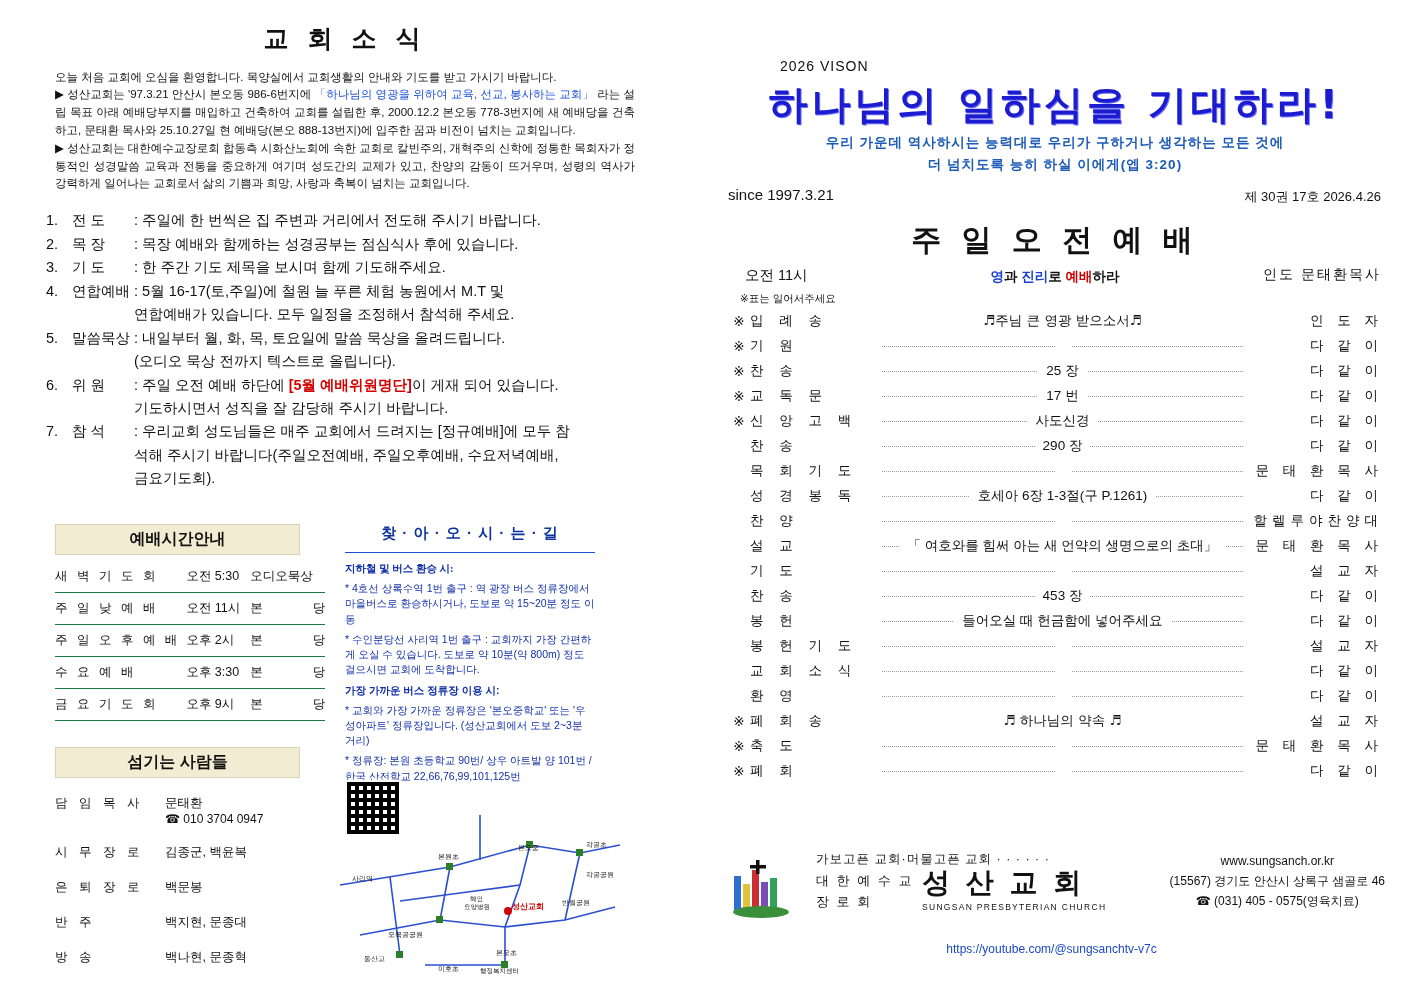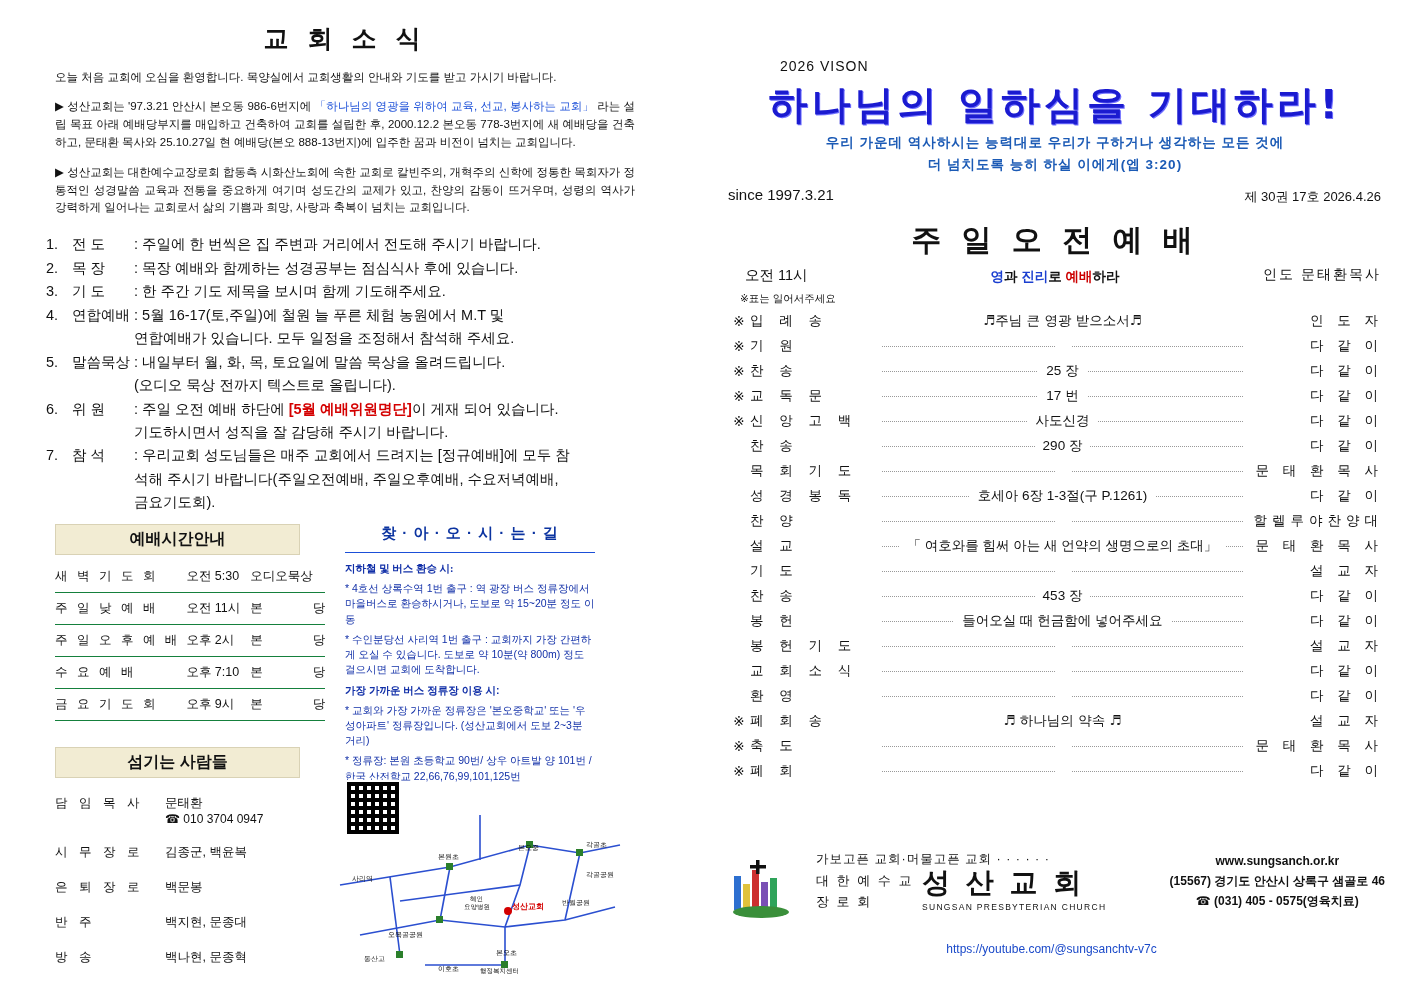--- a/index.html
+++ b/index.html
@@ -16,21 +16,21 @@
   .right{position:absolute;left:700px;top:0;width:703px;height:992px;}
 
   
   .news-title{
     text-align:center;font-size:25px;font-weight:bold;letter-spacing:6px;
     margin-top:22px;
   }
   .news-sub{
     font-size:11.5px;margin:14px 55px 0 55px;line-height:1.5;
   }
-  .para{font-size:11.5px;margin:12px 55px 0 55px;line-height:1.55;text-align:justify;}
+  .para{font-size:11.5px;margin:0 55px 0 55px;line-height:1.55;text-align:justify;}
   .hl-blue{color:#1b4fd8;}
   .hl-red{color:#d40000;font-weight:bold;}
   .numlist{margin:16px 45px 0 46px;font-size:14.5px;line-height:1.62;}
   .numlist .row{display:flex;}
   .numlist .n{width:26px;flex:none;}
   .numlist .k{width:62px;flex:none;letter-spacing:0;}
   .numlist .c{flex:1;}
   .numlist .cont{margin-left:88px;}
 
   
@@ -108,21 +108,21 @@
   .music{font-family:"DejaVu Sans",sans-serif;}
 
   
   .foot{position:absolute;left:0;top:850px;width:703px;height:140px;}
   .foot-logo{position:absolute;left:30px;top:8px;width:62px;height:62px;}
   .foot-left{position:absolute;left:116px;top:0px;font-size:12.5px;line-height:1.5;}
   .foot-left .slogan{font-size:12.5px;letter-spacing:1px;}
   .foot-left .deno{font-size:13px;letter-spacing:2px;margin-top:2px;}
   .church-name{position:absolute;left:222px;top:14px;font-size:28px;font-weight:bold;letter-spacing:4px;}
   .church-eng{position:absolute;left:222px;top:52px;font-size:8.5px;letter-spacing:1.3px;}
-  .foot-right{position:absolute;right:18px;top:2px;text-align:center;font-size:12px;line-height:1.65;font-weight:bold;}
+  .foot-right{position:absolute;right:18px;top:2px;text-align:center;font-size:12px;line-height:1.65;}
   .foot-right .site{color:#111;}
   .yt{position:absolute;left:0;top:92px;width:703px;text-align:center;font-size:12px;color:#1a49c9;}
 </style>
 </head>
 <body>
 
 <div class="page">
 
   <div class="left">
 
@@ -196,21 +196,21 @@
           <td class="p2">당</td>
         </tr>
         <tr>
           <td class="name">주 일 오 후 예 배</td>
           <td class="t">오후 2시</td>
           <td class="p">본</td>
           <td class="p2">당</td>
         </tr>
         <tr>
           <td class="name">수 요 예 배</td>
-          <td class="t">오후 7:10</td>
+          <td class="t">오후 3:30</td>
           <td class="p">본</td>
           <td class="p2">당</td>
         </tr>
         <tr>
           <td class="name">금 요 기 도 회</td>
           <td class="t">오후 9시</td>
           <td class="p">본</td>
           <td class="p2">당</td>
         </tr>
       </tbody>

